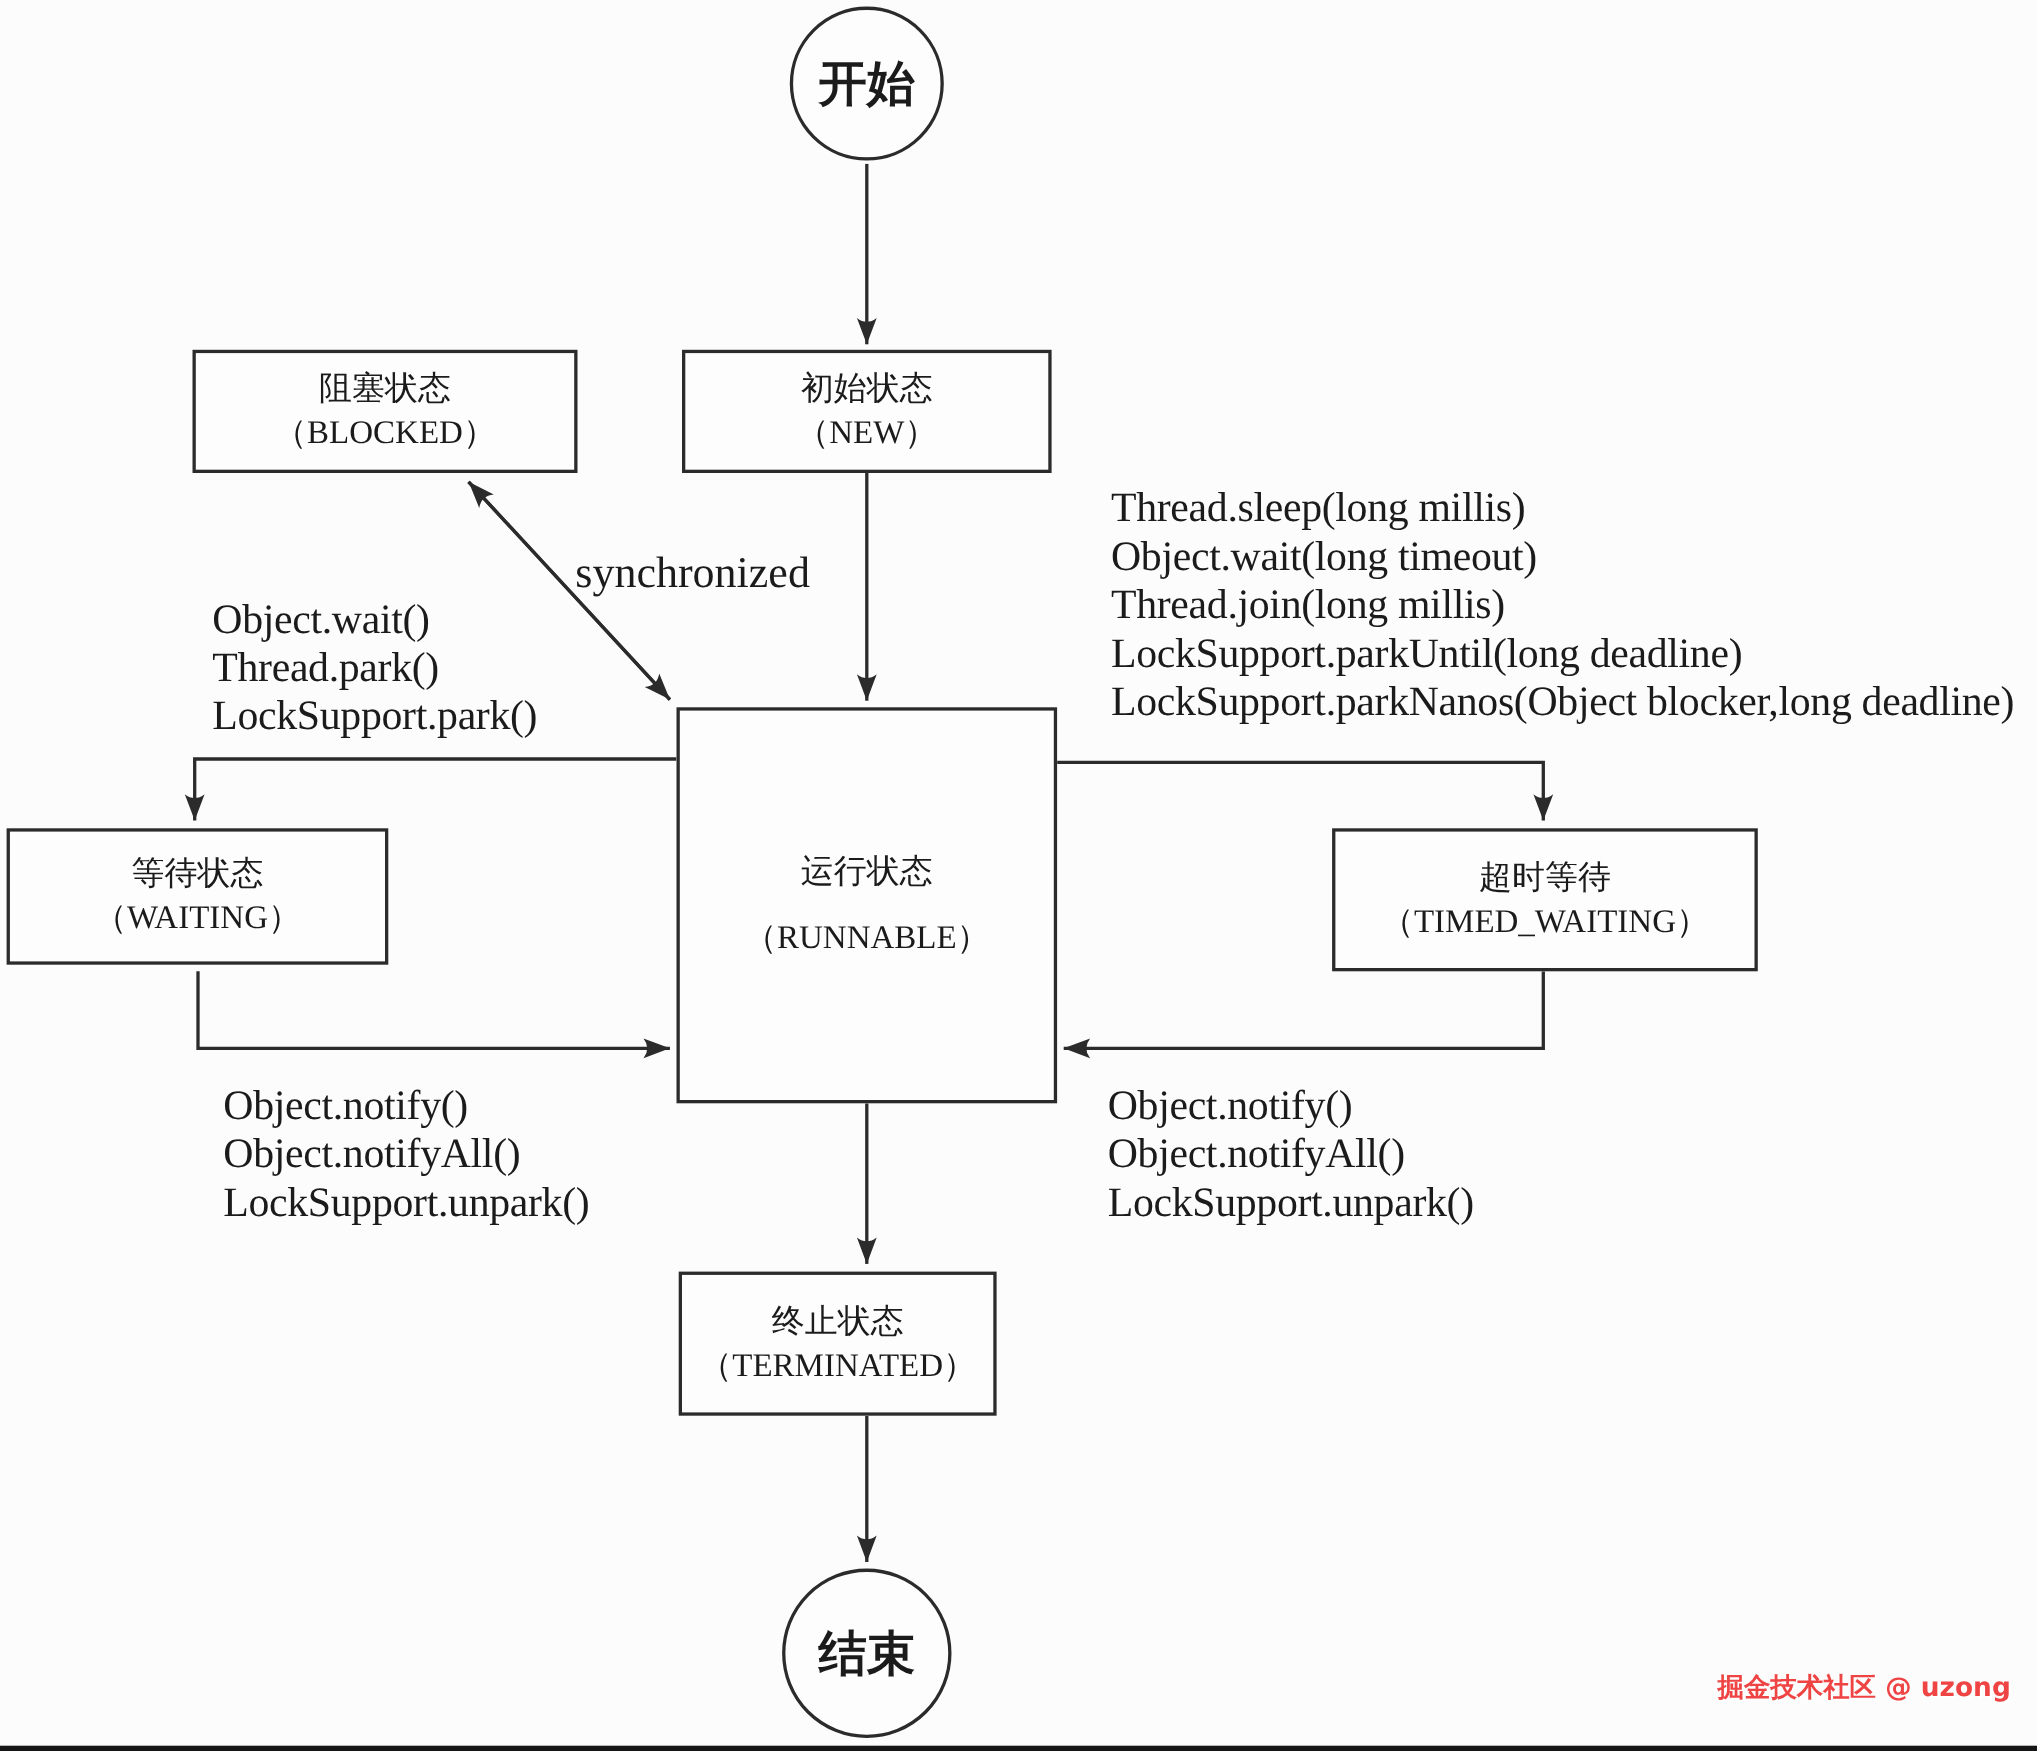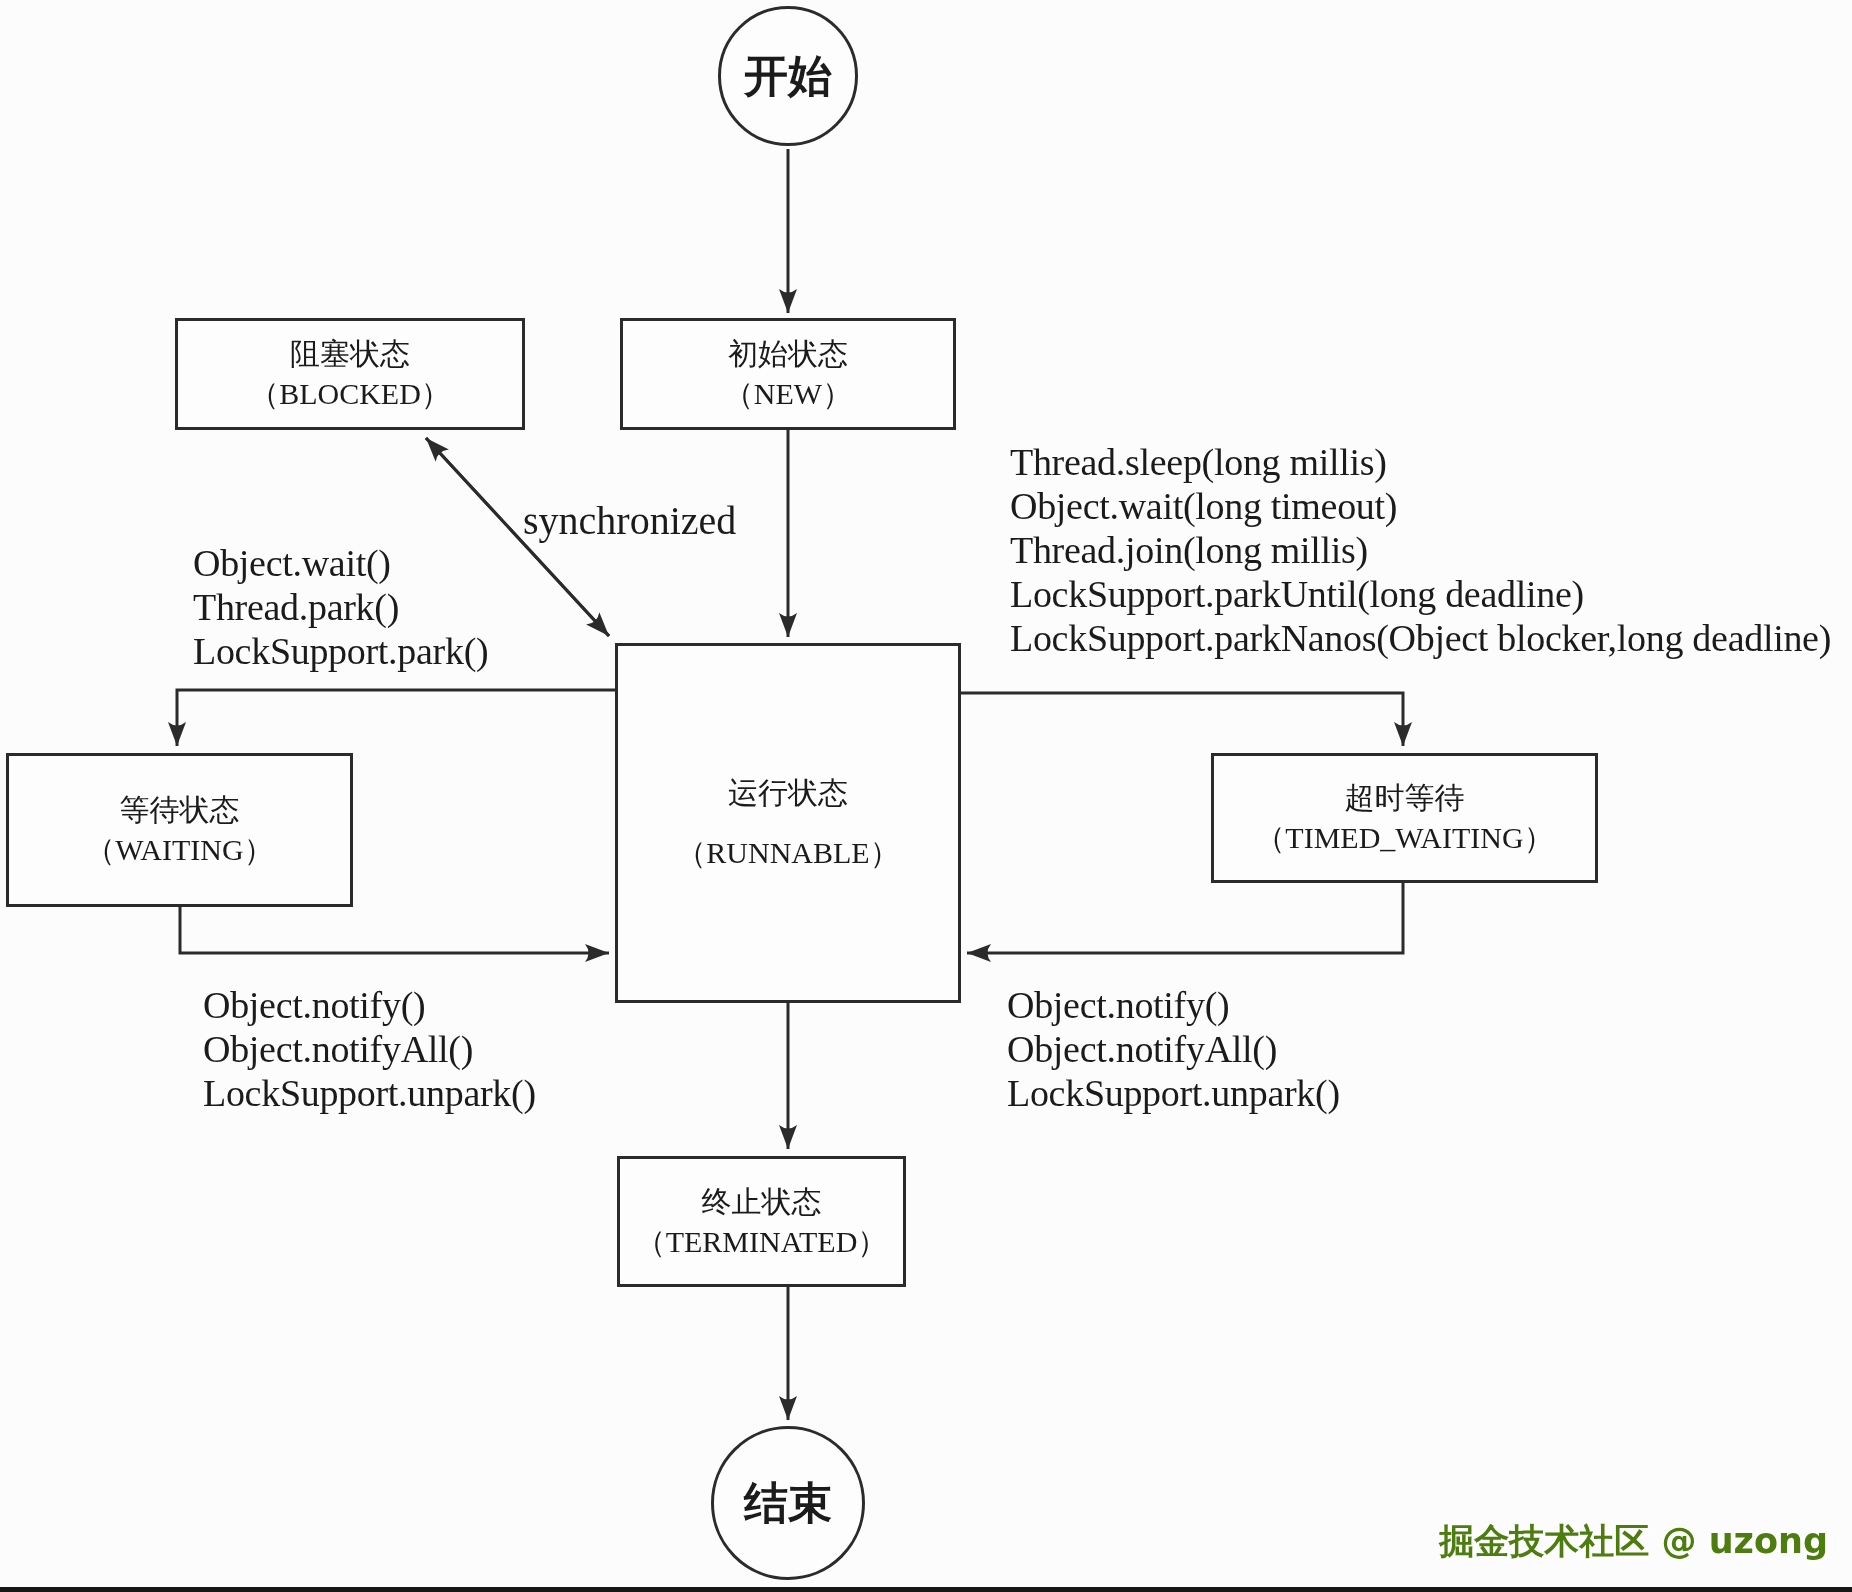--- a/index.html
+++ b/index.html
@@ -9,21 +9,21 @@
   .node{position:absolute;z-index:2;background:#fdfdfd;border:3px solid #2b2b2b;
         display:flex;flex-direction:column;align-items:center;justify-content:center;
         text-align:center;box-sizing:border-box;}
   .circle{border-radius:50%;font-weight:bold;}
   .box-line{font-size:30px;line-height:1.32;white-space:nowrap;}
   .circle-label{font-size:44px;}
   .code-block{position:absolute;z-index:2;font-size:38px;line-height:1.16;white-space:nowrap;
               letter-spacing:-0.3px;}
   .edge-word{position:absolute;z-index:2;font-size:40px;white-space:nowrap;}
   .watermark{position:absolute;z-index:3;font-family:"DejaVu Sans","Liberation Sans",sans-serif;
-             font-size:35px;font-weight:bold;color:#4d7c0f;
+             font-size:24px;font-weight:bold;color:#ef4444;
              text-shadow:2px 2px 1px rgba(255,255,255,0.95);white-space:nowrap;}
   .bottom-bar{position:absolute;left:0;bottom:0;width:100%;height:5px;background:#161616;z-index:4;}
 </style>
 </head>
 <body>
 
 <div class="stage">
 
   <svg class="wires" width="1852" height="1592" viewBox="0 0 1852 1592">
     <defs>
@@ -73,21 +73,21 @@
     <div>Thread.join(long millis)</div>
     <div>LockSupport.parkUntil(long deadline)</div>
     <div>LockSupport.parkNanos(Object blocker,long deadline)</div>
   </div>
 
   <div class="node" style="left:615px;top:643px;width:346px;height:360px;gap:20px;">
     <div class="box-line">运行状态</div>
     <div class="box-line">（RUNNABLE）</div>
   </div>
 
-  <div class="node" style="left:6px;top:753px;width:347px;height:154px;">
+  <div class="node" style="left:6px;top:753px;width:347px;height:124px;">
     <div class="box-line">等待状态</div>
     <div class="box-line">（WAITING）</div>
   </div>
 
   <div class="node" style="left:1211px;top:753px;width:387px;height:130px;">
     <div class="box-line">超时等待</div>
     <div class="box-line">（TIMED_WAITING）</div>
   </div>
 
   <div class="code-block" style="left:203px;top:983px;">

